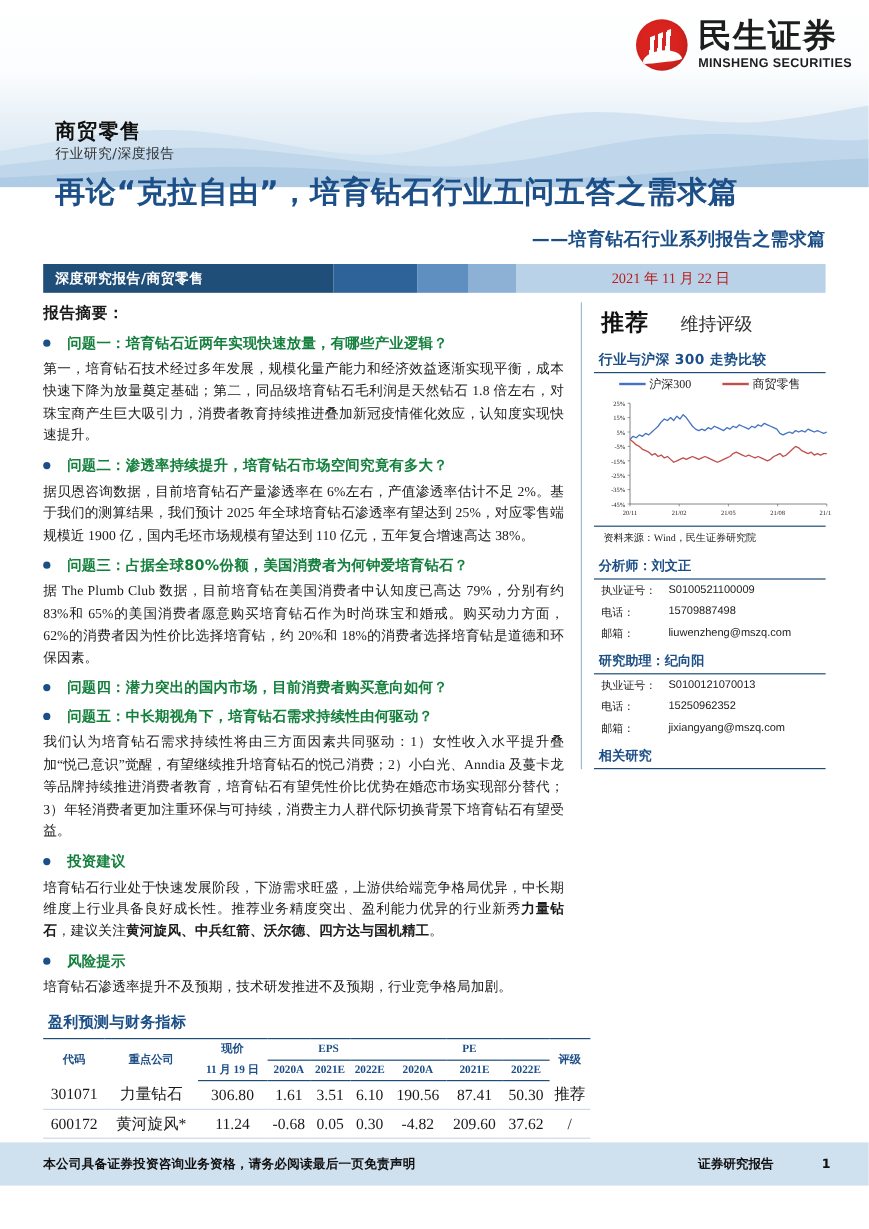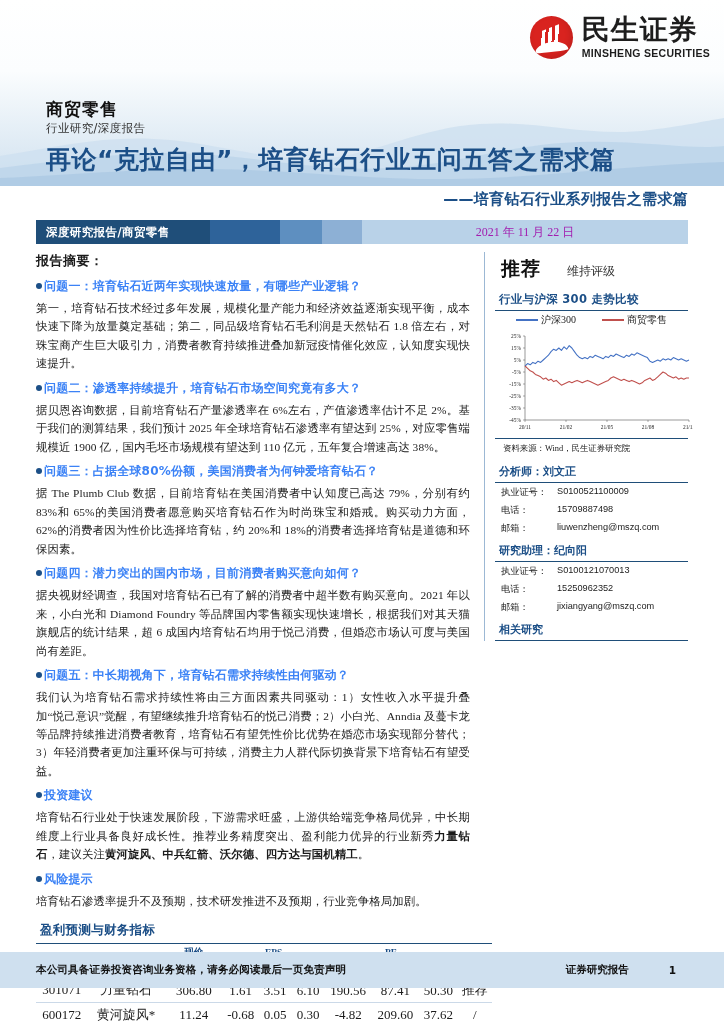--- a/index.html
+++ b/index.html
@@ -7,21 +7,21 @@
     width: 724px; height: 1024px;
     background: #ffffff;
     font-family: "Liberation Serif", "DejaVu Serif", serif;
     overflow: hidden;
   }
   .page { position: relative; width: 724px; height: 1024px; background:#fff; }
 
   
   .header {
     position: relative;
-    height: 186px;
+    height: 156px;
     background: linear-gradient(180deg,#ffffff 0%,#fbfdfe 38%,#eaf2f8 62%,#dbe8f3 84%,#cddff0 100%);
     overflow: hidden;
   }
   .mountains { position:absolute; left:0; right:0; bottom:0; height:92px; }
   .logo-wrap {
     position:absolute; right:14px; top:16px;
     display:flex; align-items:center; gap:9px;
   }
   .logo-mark {
     width:43px; height:43px; border-radius:50%;
@@ -65,50 +65,50 @@
   }
   .title-sub {
     position:absolute; right:36px; top:190px;
     font-family:"DejaVu Sans","Liberation Sans",sans-serif;
     font-weight:bold; font-size:15px; color:#1c4f87; letter-spacing:.3px;
   }
 
   
   .datebar { position:absolute; left:36px; top:220px; width:652px; height:24px; display:flex; }
   .datebar-left {
-    width:174px; background:#1f4e79; color:#fff;
+    width:242px; background:#1f4e79; color:#fff;
     font-family:"DejaVu Sans","Liberation Sans",sans-serif;
     font-weight:bold; font-size:11.5px; letter-spacing:.4px;
     display:flex; align-items:center; padding-left:10px;
   }
   .db-seg { height:100%; }
   .db-s1 { width:70px; background:#2e639a; }
   .db-s2 { width:42px; background:#5e8fc0; }
   .db-s3 { width:40px; background:#8db0d5; }
   .datebar-right {
-    flex:1; background:#b9d2e8; color:#a21caf;
+    flex:1; background:#b9d2e8; color:#b91c1c;
     font-family:"Liberation Serif",serif; font-size:12px;
     display:flex; align-items:center; justify-content:center;text-align:right;
   }
 
   
   .body-area { position:absolute; left:36px; top:252px; width:652px; }
   .cols { display:flex; align-items:flex-start; }
   .col-left { width:448px; padding-right:14px; }
   .col-right { width:204px; border-left:1px solid #9cb8d4; padding-left:10px; }
 
   
   .sec-title {
     font-family:"DejaVu Sans","Liberation Sans",sans-serif;
     font-weight:bold; font-size:13px; color:#1a1a1a; margin-bottom:8px; letter-spacing:.5px;
   }
   .q-head {
-    display:flex; align-items:flex-start; gap:2px;
-    font-family:"DejaVu Sans","Liberation Sans",sans-serif;
-    font-weight:bold; font-size:12px; color:#3b82f6;
+    display:flex; align-items:flex-start; gap:14px;
+    font-family:"DejaVu Sans","Liberation Sans",sans-serif;
+    font-weight:bold; font-size:12px; color:#15803d;
     margin:7px 0 4px 0; letter-spacing:.2px;
   }
   .bullet {
     width:6px; height:6px; border-radius:50%; background:#1c4f87;
     margin-top:5px; flex:none;
   }
   .para {
     font-family:"Liberation Serif","DejaVu Serif",serif;
     font-size:11.4px; line-height:1.62; color:#1b1b1b;
     text-align:justify; letter-spacing:.1px;
@@ -135,21 +135,21 @@
   }
   table.fin tbody tr:last-child td { border-bottom:none; }
   td.name { text-align:center; }
 
   
   .rate-row { display:flex; align-items:baseline; gap:26px; padding:4px 0 2px 6px; }
   .rate-main {
     font-family:"DejaVu Sans","Liberation Sans",sans-serif;
     font-weight:bold; font-size:19px; color:#111; letter-spacing:1px;
   }
-  .rate-note { font-family:Liberation Mono, monospace; font-size:12px; color:#333;text-align:center; }
+  .rate-note { font-family:Liberation Mono, monospace; font-size:15px; color:#333;text-align:center; }
 
   .r-head {
     font-family:"DejaVu Sans","Liberation Sans",sans-serif;
     font-weight:bold; font-size:11.5px; color:#1c4f87;
     padding:8px 0 3px 4px; letter-spacing:.3px;
   }
   .rule-blue { border-bottom:1.5px solid #1f4e79; }
 
   .chart-box { position:relative; width:198px; height:108px; margin:3px 0 0 0; }
   .chart-legend {
@@ -174,21 +174,21 @@
   
   .footer {
     position:absolute; left:0; right:0; top:952px; height:36px;
     background:#cfe0ef; display:flex; align-items:center;
   }
   .footer-left {
     margin-left:36px; font-family:"DejaVu Sans","Liberation Sans",sans-serif;
     font-size:10.5px; color:#111; font-weight:bold; letter-spacing:.2px;
   }
   .footer-right {
-    margin-left:auto; margin-right:48px; display:flex; align-items:center; gap:40px;
+    margin-left:auto; margin-right:32px; display:flex; align-items:center; gap:40px;
     font-family:"DejaVu Sans","Liberation Sans",sans-serif; font-size:10.5px; color:#111; font-weight:bold;
   }
 </style>
 </head>
 <body>
 
 <div class="page">
 
   <div class="header">
     <svg class="mountains" viewBox="0 0 724 92" preserveAspectRatio="none">
@@ -245,21 +245,20 @@
               <span class="bullet"></span>
               <span>问题三：占据全球80%份额，美国消费者为何钟爱培育钻石？</span>
             </div>
           <div class="para">据 The Plumb Club 数据，目前培育钻在美国消费者中认知度已高达 79%，分别有约 83%和 65%的美国消费者愿意购买培育钻石作为时尚珠宝和婚戒。购买动力方面，62%的消费者因为性价比选择培育钻，约 20%和 18%的消费者选择培育钻是道德和环保因素。</div>
         </div>
         <div>
           <div class="q-head">
               <span class="bullet"></span>
               <span>问题四：潜力突出的国内市场，目前消费者购买意向如何？</span>
             </div>
-          <div class="para">据央视财经调查，我国对培育钻石已有了解的消费者中超半数有购买意向。2021 年以来，小白光和 Diamond Foundry 等品牌国内零售额实现快速增长，根据我们对其天猫旗舰店的统计结果，超 6 成国内培育钻石均用于悦己消费，但婚恋市场认可度与美国尚有差距。</div>
         </div>
         <div>
           <div class="q-head">
               <span class="bullet"></span>
               <span>问题五：中长期视角下，培育钻石需求持续性由何驱动？</span>
             </div>
           <div class="para">我们认为培育钻石需求持续性将由三方面因素共同驱动：1）女性收入水平提升叠加“悦己意识”觉醒，有望继续推升培育钻石的悦己消费；2）小白光、Anndia 及蔓卡龙等品牌持续推进消费者教育，培育钻石有望凭性价比优势在婚恋市场实现部分替代；3）年轻消费者更加注重环保与可持续，消费主力人群代际切换背景下培育钻石有望受益。</div>
         </div>
         <div>
           <div class="q-head">

